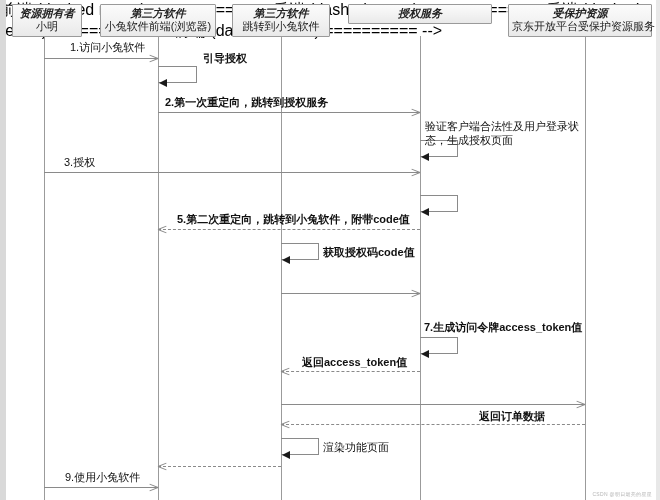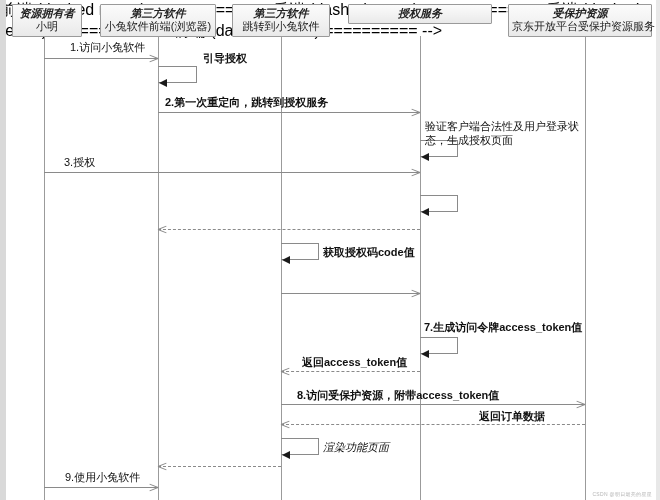--- a/index.html
+++ b/index.html
@@ -206,20 +206,21 @@
   <div class="arrowhead-r ah-open-r" style="left:411px; top:172px; width:9px;"></div>
   <div class="msg-label" style="left:64px; top:155px;">3.授权</div>
 
   
   <div class="selfcall" style="left:420px; top:195px; width:38px; height:17px;"></div>
   <div class="ah-solid-l" style="left:421px; top:208px;"></div>
 
    前端 (dashed return) ========== --&gt;
   <div class="msg dashed" style="left:158px; top:229px; width:262px;"></div>
   <div class="arrowhead-r ah-open-l" style="left:158px; top:229px; width:9px;"></div>
+  <div class="msg-label bold" style="left:177px; top:212px;">5.第二次重定向，跳转到小兔软件，附带code值</div>
 
   
   <div class="selfcall" style="left:281px; top:243px; width:38px; height:17px;"></div>
   <div class="ah-solid-l" style="left:282px; top:256px;"></div>
   <div class="msg-label bold" style="left:323px; top:245px;">获取授权码code值</div>
 
   
   <div class="msg" style="left:281px; top:293px; width:139px;"></div>
   <div class="arrowhead-r ah-open-r" style="left:411px; top:293px; width:9px;"></div>
 
@@ -229,31 +230,30 @@
   <div class="msg-label bold" style="left:424px; top:320px;">7.生成访问令牌access_token值</div>
 
    后端 (dashed return) ========== --&gt;
   <div class="msg dashed" style="left:281px; top:371px; width:139px;"></div>
   <div class="arrowhead-r ah-open-l" style="left:281px; top:371px; width:9px;"></div>
   <div class="msg-label bold" style="left:302px; top:355px;">返回access_token值</div>
 
   
   <div class="msg" style="left:281px; top:404px; width:304px;"></div>
   <div class="arrowhead-r ah-open-r" style="left:576px; top:404px; width:9px;"></div>
-  <div class="msg-label bold" style="left:297px; top:388px;">8.访问受保护资源，附带access_token值</div>
 
    后端 (dashed return) ========== --&gt;
   <div class="msg dashed" style="left:281px; top:424px; width:304px;"></div>
   <div class="arrowhead-r ah-open-l" style="left:281px; top:424px; width:9px;"></div>
   <div class="msg-label bold" style="left:452px; top:409px;margin-left:27px;">返回订单数据</div>
 
   
   <div class="selfcall" style="left:281px; top:438px; width:38px; height:17px;"></div>
   <div class="ah-solid-l" style="left:282px; top:451px;"></div>
-  <div class="msg-label" style="left:323px; top:440px;font-style:italic;">渲染功能页面</div>
+  <div class="msg-label" style="left:323px; top:440px;">渲染功能页面</div>
 
    前端 (dashed return) ========== --&gt;
   <div class="msg dashed" style="left:158px; top:466px; width:123px;"></div>
   <div class="arrowhead-r ah-open-l" style="left:158px; top:466px; width:9px;"></div>
 
   
   <div class="msg" style="left:44px; top:487px; width:114px;"></div>
   <div class="arrowhead-r ah-open-r" style="left:149px; top:487px; width:9px;"></div>
   <div class="msg-label" style="left:65px; top:470px;">9.使用小兔软件</div>
 

